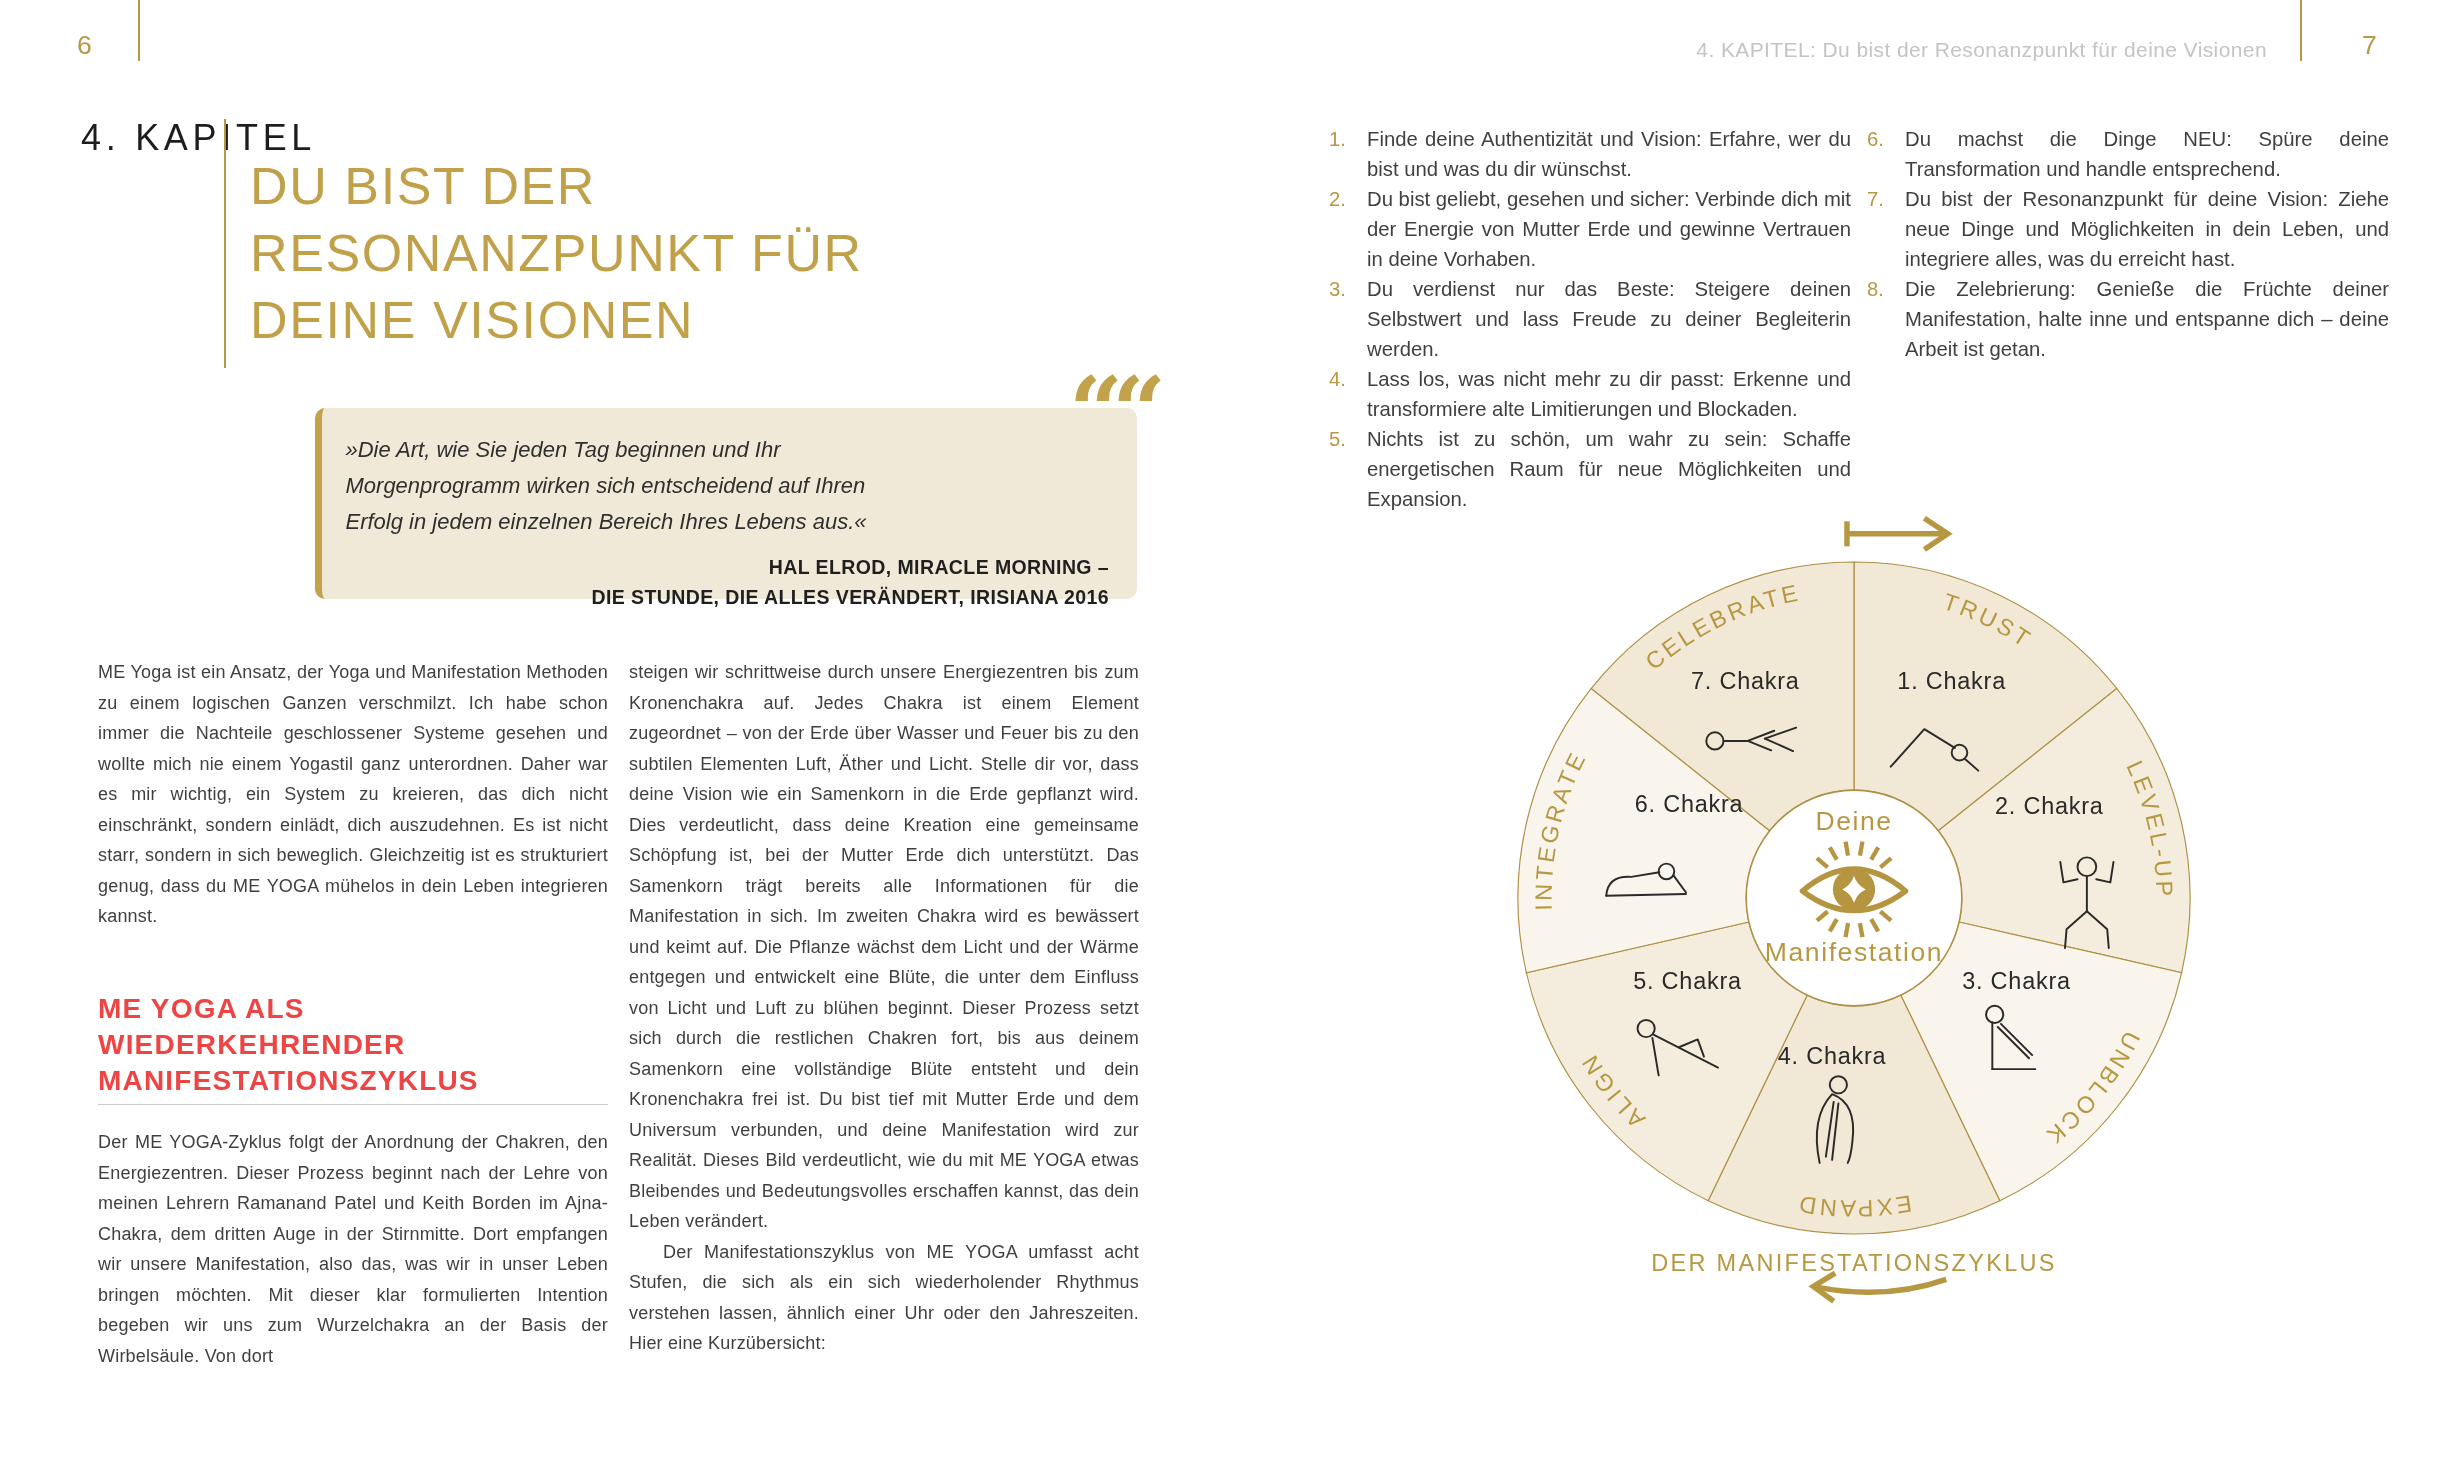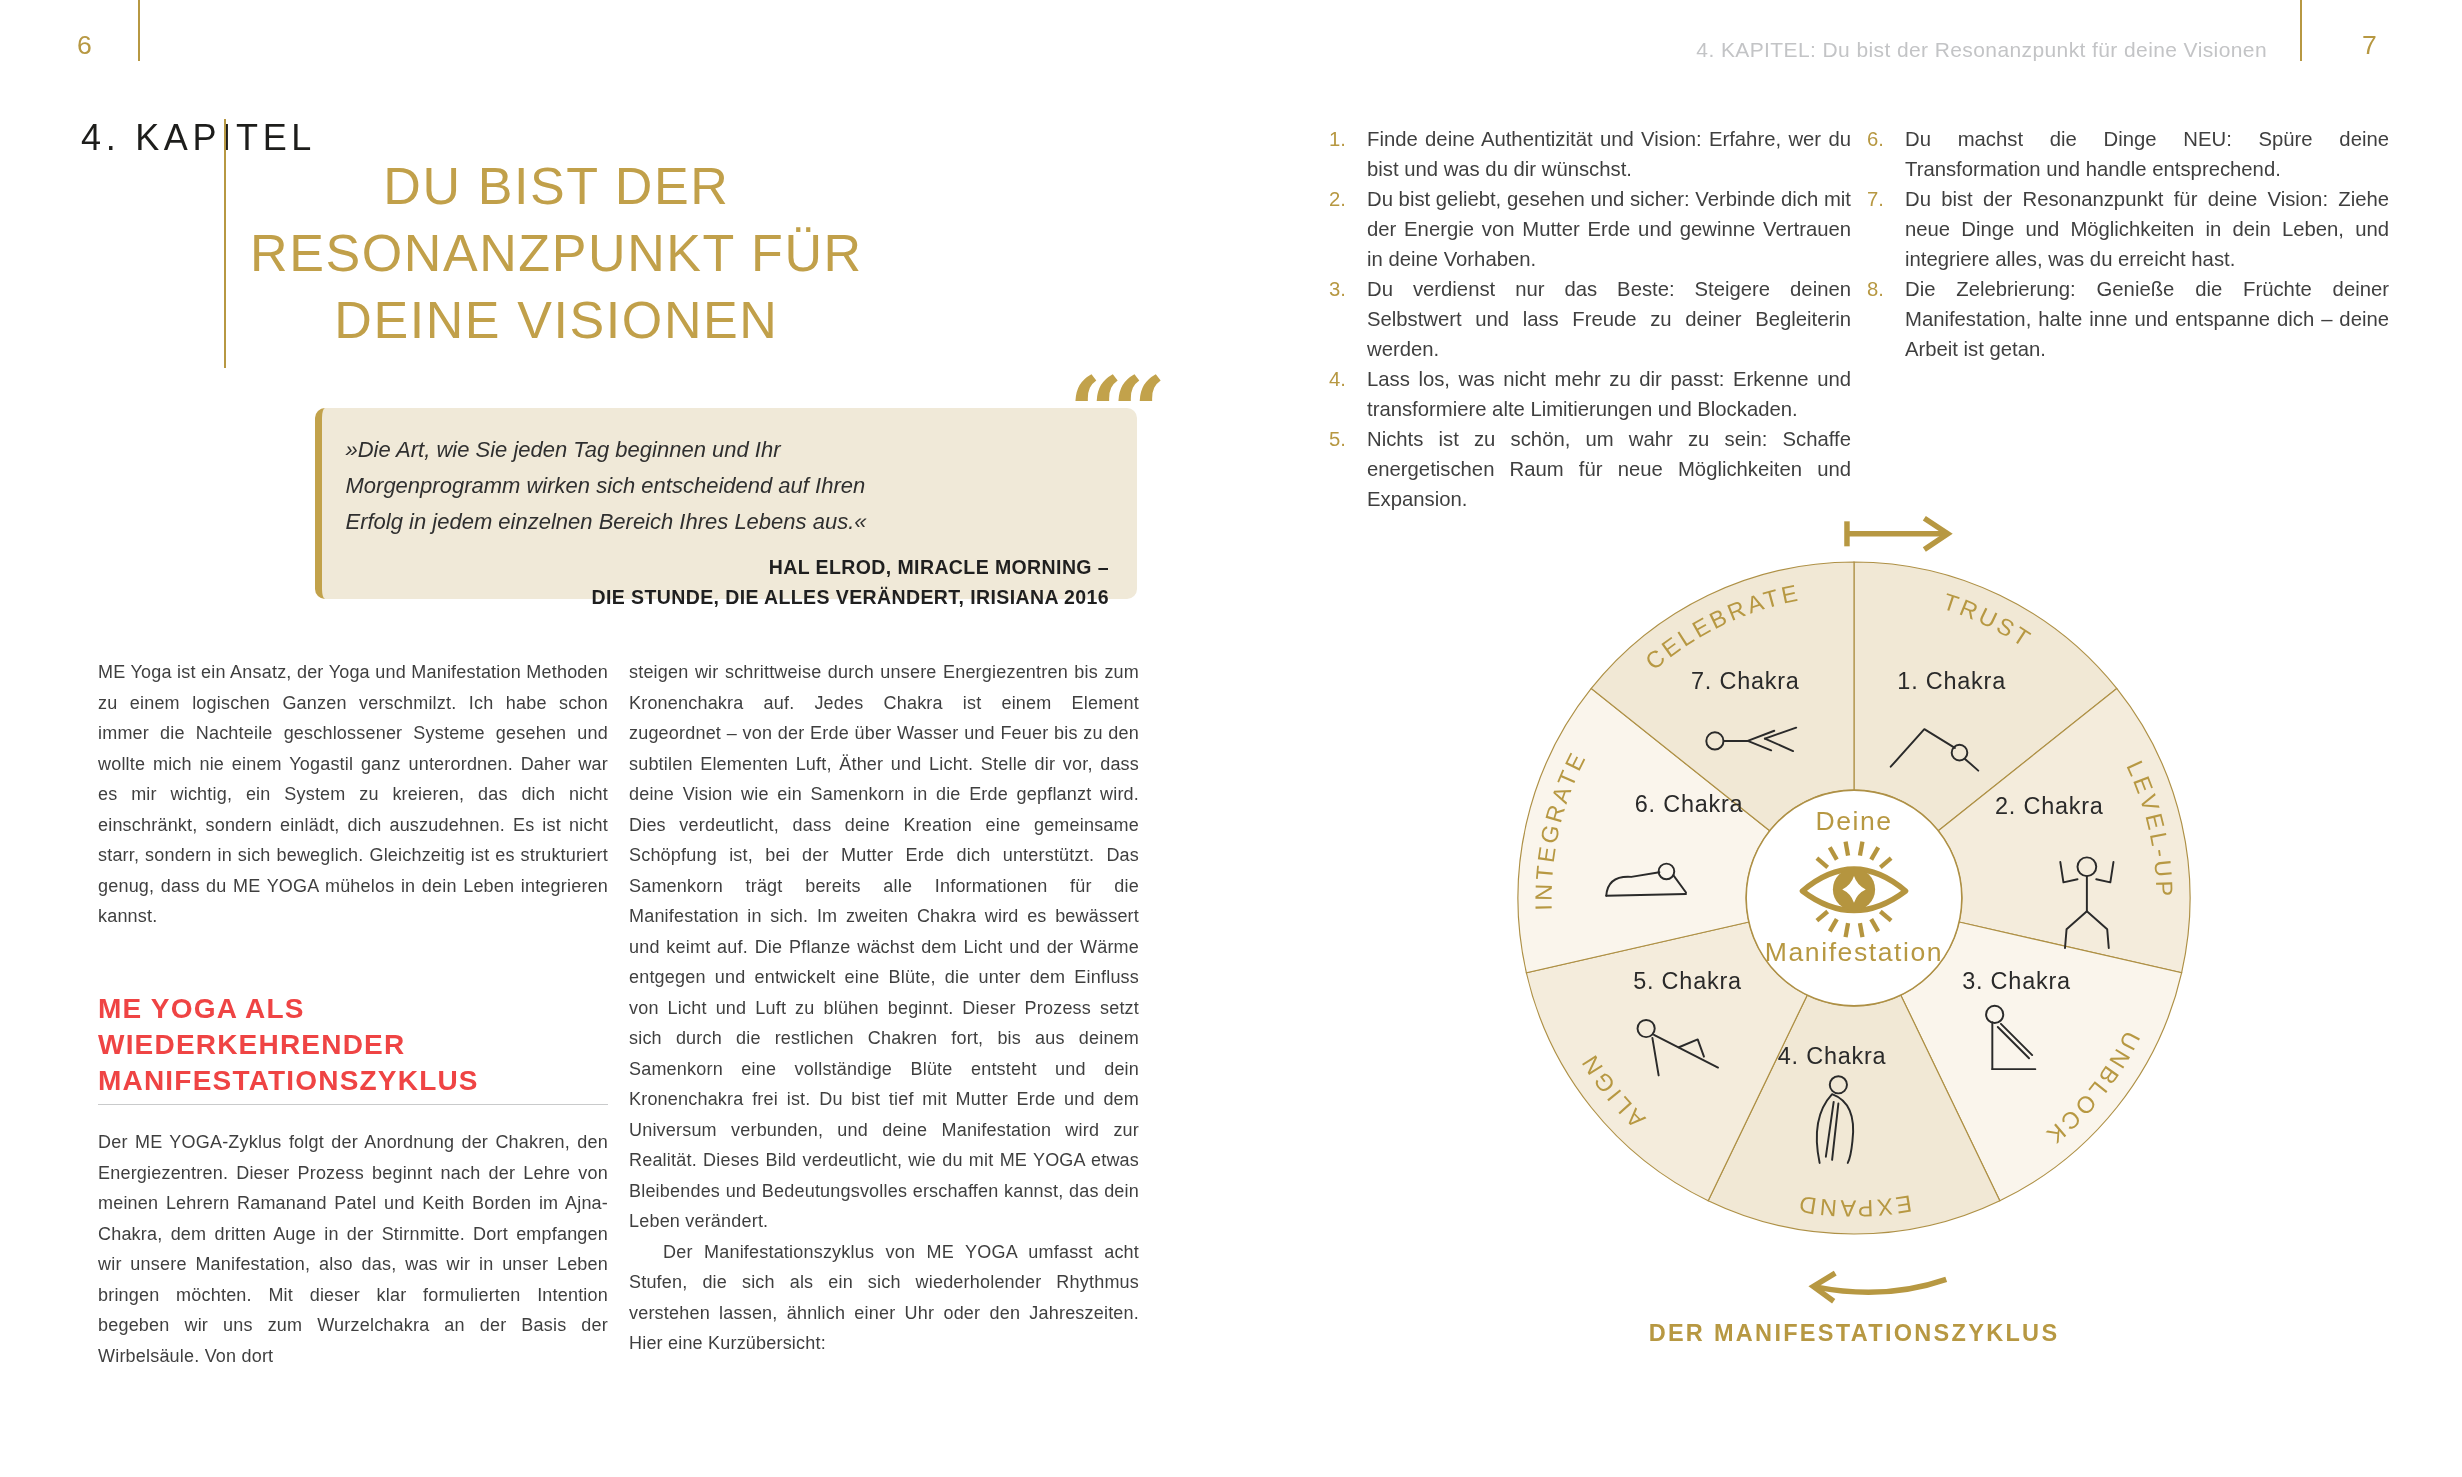--- a/index.html
+++ b/index.html
@@ -45,21 +45,21 @@
 <body>
 
 <div class="spread">
 
   <div class="pagenum" style="left:77px;top:30px;">6</div>
   <div class="gold-rule" style="left:138px;top:0;height:61px;"></div>
 
   <div class="kicker" style="left:81px;top:117px;">4. KAPITEL</div>
   <div class="gold-rule" style="left:224px;top:119px;height:249px;"></div>
 
-  <div class="chapter-title" style="left:250px;top:153px;text-align:center;">
+  <div class="chapter-title" style="left:250px;top:153px;">
     <div>DU BIST DER</div>
     <div>RESONANZPUNKT FÜR</div>
     <div>DEINE VISIONEN</div>
   </div>
 
   <div class="quote-box" style="left:315px;top:408px;width:822px;height:191px;border-radius:10px;">
     <p class="quote-text">»Die Art, wie Sie jeden Tag beginnen und Ihr Morgenprogramm wirken sich entscheidend auf Ihren Erfolg in jedem einzelnen Bereich Ihres Lebens aus.«</p>
     <div class="quote-attrib">
       <div>HAL ELROD, MIRACLE MORNING –</div>
       <div>DIE STUNDE, DIE ALLES VERÄNDERT, IRISIANA 2016</div>
@@ -239,16 +239,16 @@
       <circle cx="0" cy="0" r="27" fill="#b5953f"></circle>
       <path d="M 0 -17 Q 4 -5 15 0 Q 4 5 0 17 Q -4 5 -15 0 Q -4 -5 0 -17 Z" fill="#ffffff"></path>
     </g>
 
     <g>
       <path class="arrow" d="M 658 1048 Q 580 1075 492 1058"></path>
       <path class="arrow" d="M 516 1040 L 488 1057 L 514 1076" stroke-linejoin="miter"></path>
     </g>
   </svg>
 
-  <div class="diagram-caption" style="left:1432px;top:1320px;width:844px;font-weight:bold;">DER MANIFESTATIONSZYKLUS</div>
+  <div class="diagram-caption" style="left:1432px;top:1250px;width:844px;">DER MANIFESTATIONSZYKLUS</div>
 
 </div>
 
 
 </body></html>

